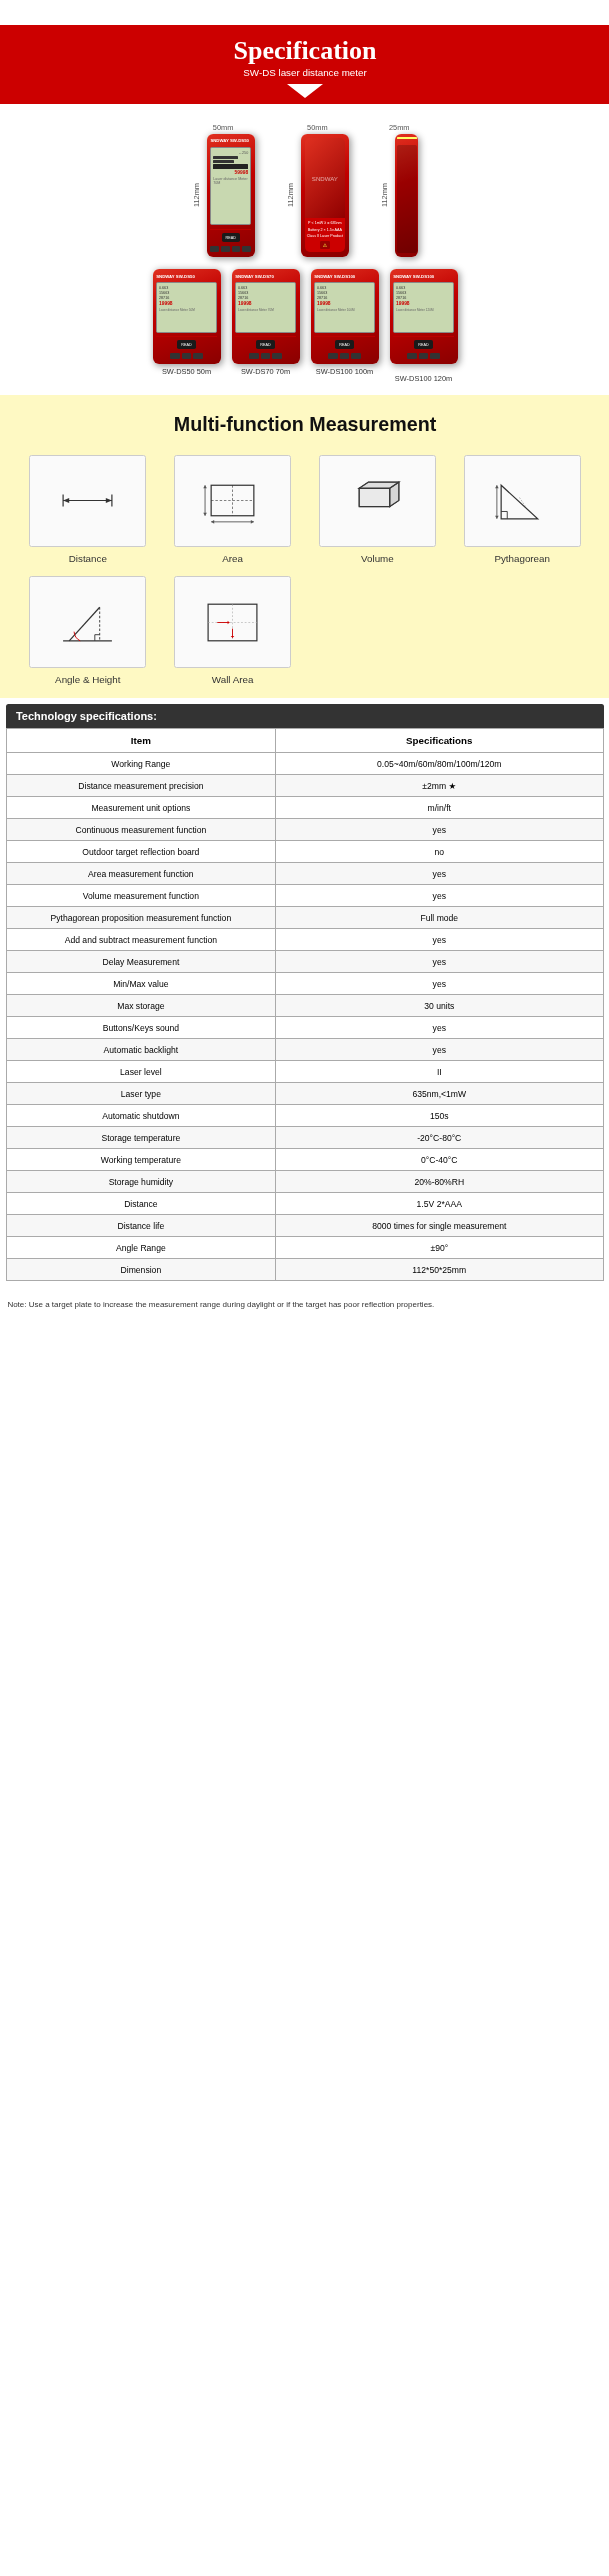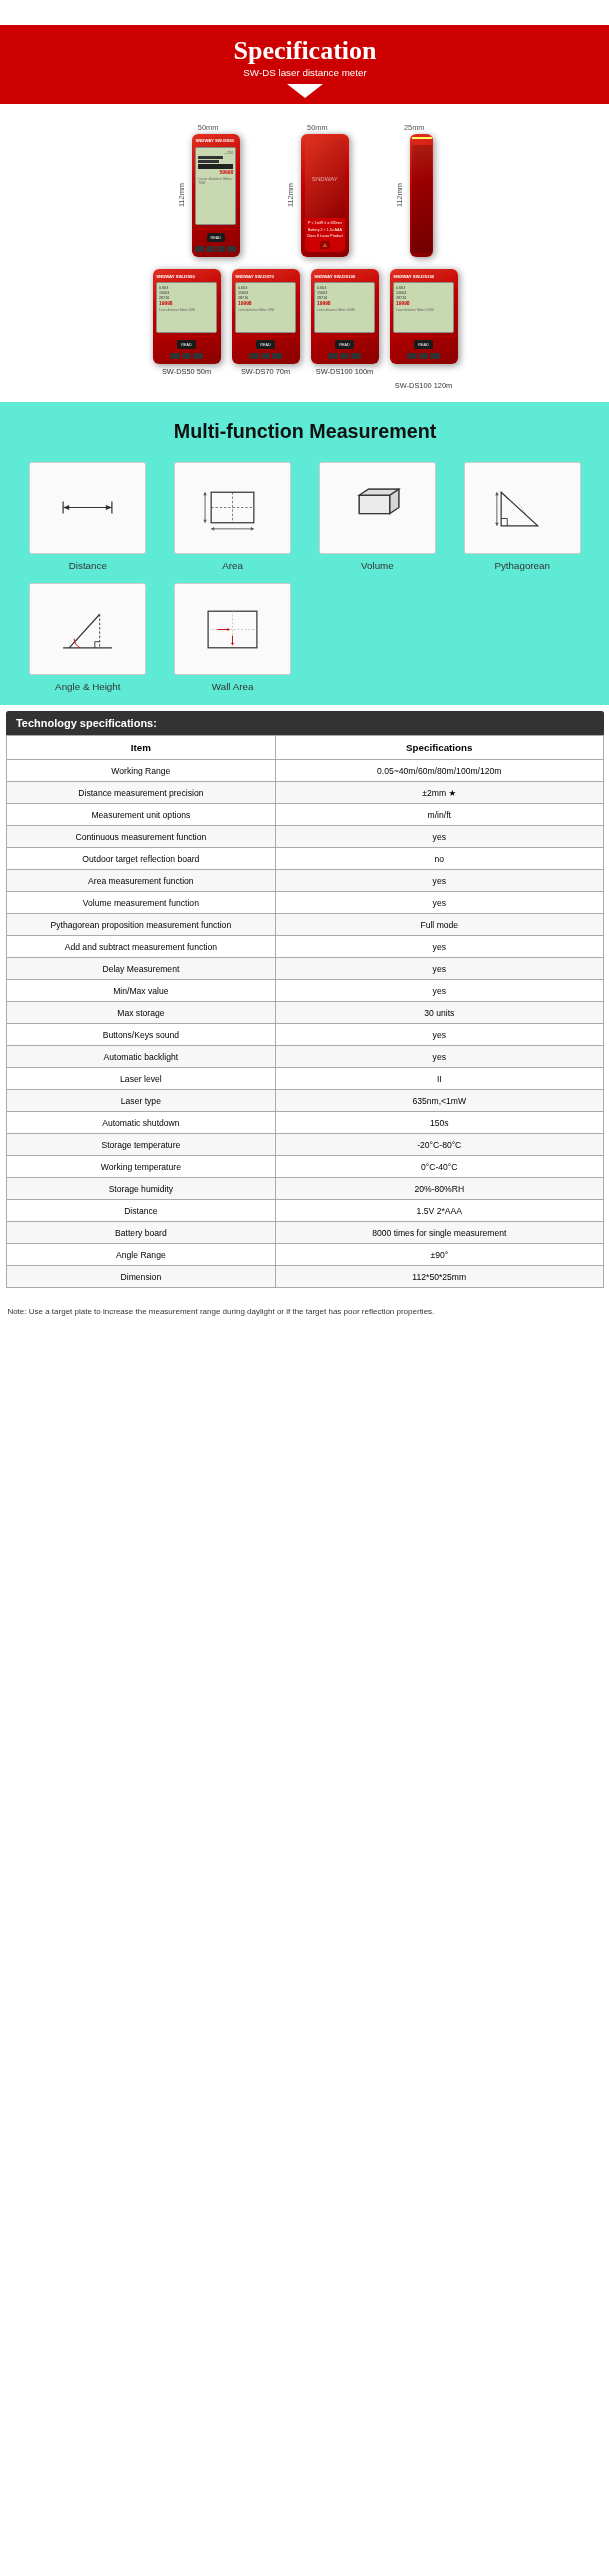--- a/index.html
+++ b/index.html
@@ -35,21 +35,21 @@
       width: 0;
       height: 0;
       border-left: 18.4px solid transparent;
       border-right: 18.4px solid transparent;
       border-top: 14.8px solid #fff;
     }
 
     
     .multifunction-section {
       padding: 18.4px 24.6px 12.3px;
-      background: #5eead4;
+      background: #fef9c3;
     }
     .section-title {
       font-size: 19.7px;
       font-weight: bold;
       color: #111;
       text-align: center;
       margin-bottom: 18.4px;
     }
     .measurement-grid {
       display: grid;
@@ -202,21 +202,21 @@
   </style>
 </head>
 <body>
 
 <div class="header">
   <div class="header-title">Specification</div>
   <div class="header-subtitle">SW-DS laser distance meter</div>
   <span class="header-arrow"></span>
 </div>
 
-<div style="background:#fff; padding: 18.4px 18.4px 6.1px; display:flex; justify-content:center; align-items:flex-start; gap:46px;">
+<div style="background:#fff; padding: 18.4px 18.4px 6.1px; display:flex; justify-content:center; align-items:flex-start; gap:31px;">
 
   <div style="display:flex;flex-direction:column;align-items:center;position:relative;">
     <div style="font-size:7.4px;color:#555;margin-bottom:1.8px;">50mm</div>
     <div style="display:flex;align-items:center;gap:3.7px;">
 
       <div style="font-size:7.4px;color:#555;writing-mode:vertical-rl;transform:rotate(180deg);margin-right:2.5px;">112mm</div>
       <div class="laser-device" style="width:48px;height:123px;">
         <div class="ld-brand">SNDWAY SW-DS50</div>
         <div class="ld-screen" style="flex:1;">
           <div style="font-size:3.7px;color:#555;text-align:right;">←250</div>
@@ -355,21 +355,21 @@
       <div style="background:#b00;width:100%;height:0.6px;"></div>
       <div class="ld-btn-row">
         <div class="ld-btn read-btn">READ</div>
       </div>
       <div class="ld-btn-row2">
         <div class="ld-btn2"></div>
         <div class="ld-btn2"></div>
         <div class="ld-btn2"></div>
       </div>
     </div>
-    <div style="font-size:7.4px;color:#333;margin-top:17px;">SW-DS100 120m</div>
+    <div style="font-size:7.4px;color:#333;margin-top:10px;">SW-DS100 120m</div>
   </div>
 
 </div>
 
 <div class="multifunction-section">
   <div class="section-title">Multi-function Measurement</div>
 
   <div class="measurement-grid">
 
     <div class="measurement-item">
@@ -564,21 +564,21 @@
   </tr>
         <tr>
     <td class="col-item">Storage humidity</td>
     <td>20%-80%RH</td>
   </tr>
         <tr>
     <td class="col-item">Distance</td>
     <td>1.5V 2*AAA</td>
   </tr>
         <tr>
-    <td class="col-item">Battery board</td>
+    <td class="col-item">Distance life</td>
     <td>8000 times for single measurement</td>
   </tr>
         <tr>
     <td class="col-item">Angle Range</td>
     <td>±90°</td>
   </tr>
         <tr>
     <td class="col-item">Dimension</td>
     <td>112*50*25mm</td>
   </tr>

